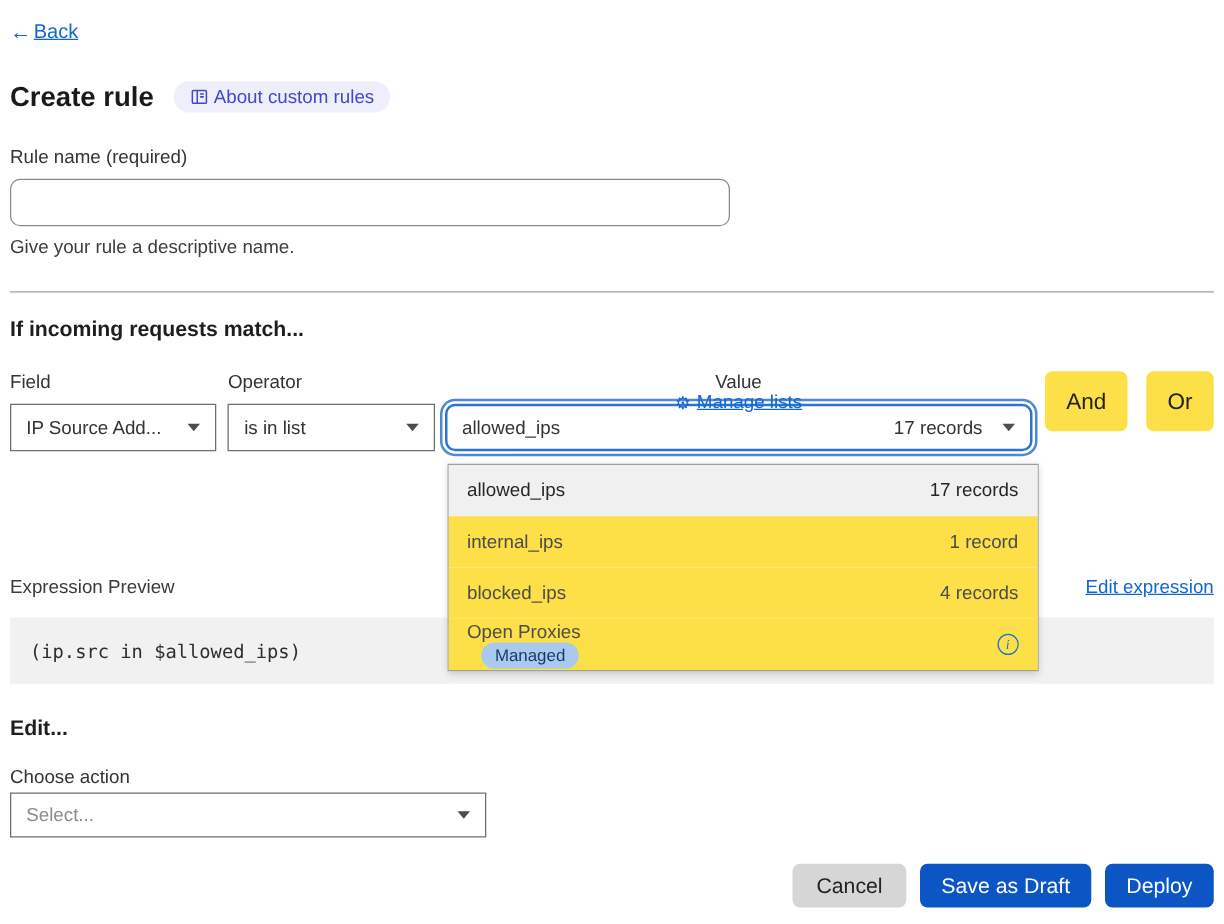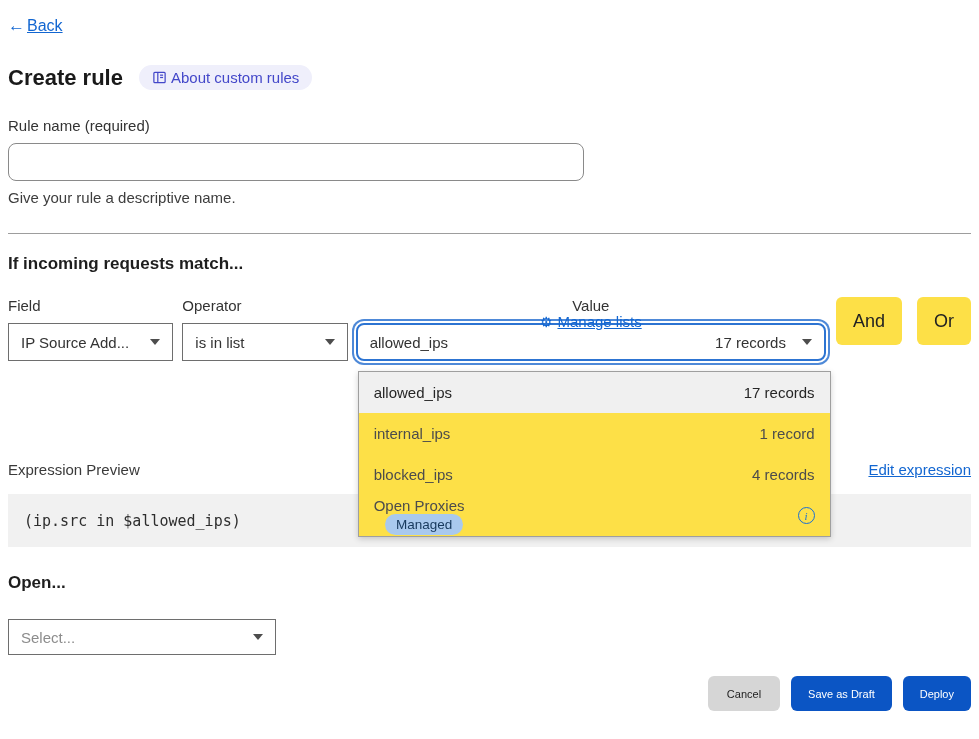--- a/index.html
+++ b/index.html
@@ -192,35 +192,35 @@
     align-items: center;
     padding: 0 16px;
     font-family: "DejaVu Sans Mono", "Liberation Mono", monospace;
     font-size: 15px;
     color: #2e2e2e;
   }
 
   
   .then-heading { margin-top: 26px; font-size: 17px; font-weight: 700; color: #1e1e1e; }
   .action-label { margin-top: 20px; font-size: 15px; color: #333; }
-  .action-select { margin-top: 26px; width: 268px; height: 36px; }
+  .action-select { margin-top: 4px; width: 381px; height: 36px; }
   .placeholder-text { color: #8c8c8c; }
 
   
   .footer-row {
     margin-top: 21px;
     display: flex;
     justify-content: flex-end;
     gap: 11px;
   }
   .btn {
     height: 35px;
     border: none;
     border-radius: 6px;
-    font-size: 11px;
+    font-size: 17px;
     font-family: inherit;
     cursor: pointer;
   }
   .btn-gray { background: #d6d6d6; color: #222; padding: 0 19px; }
   .btn-blue { background: #0b55c4; color: #fff; padding: 0 17px; }
 </style>
 </head>
 <body>
 
 <div class="page">
@@ -318,21 +318,22 @@
   </div>
 
   <div class="expression-label-row">
     <span class="expression-label">Expression Preview</span>
     <a class="edit-link">Edit expression</a>
   </div>
   <div class="expression-block">
     <span>(ip.src in $allowed_ips)</span>
   </div>
 
-  <div class="then-heading">Open...</div>
+  <div class="then-heading">Edit...</div>
+  <div class="action-label">Choose action</div>
   <div class="select-box action-select">
     <span class="placeholder-text">Select...</span>
     <span class="caret"></span>
   </div>
 
   <div class="footer-row">
     <button class="btn btn-gray">Cancel</button>
     <button class="btn btn-blue">Save as Draft</button>
     <button class="btn btn-blue">Deploy</button>
   </div>

